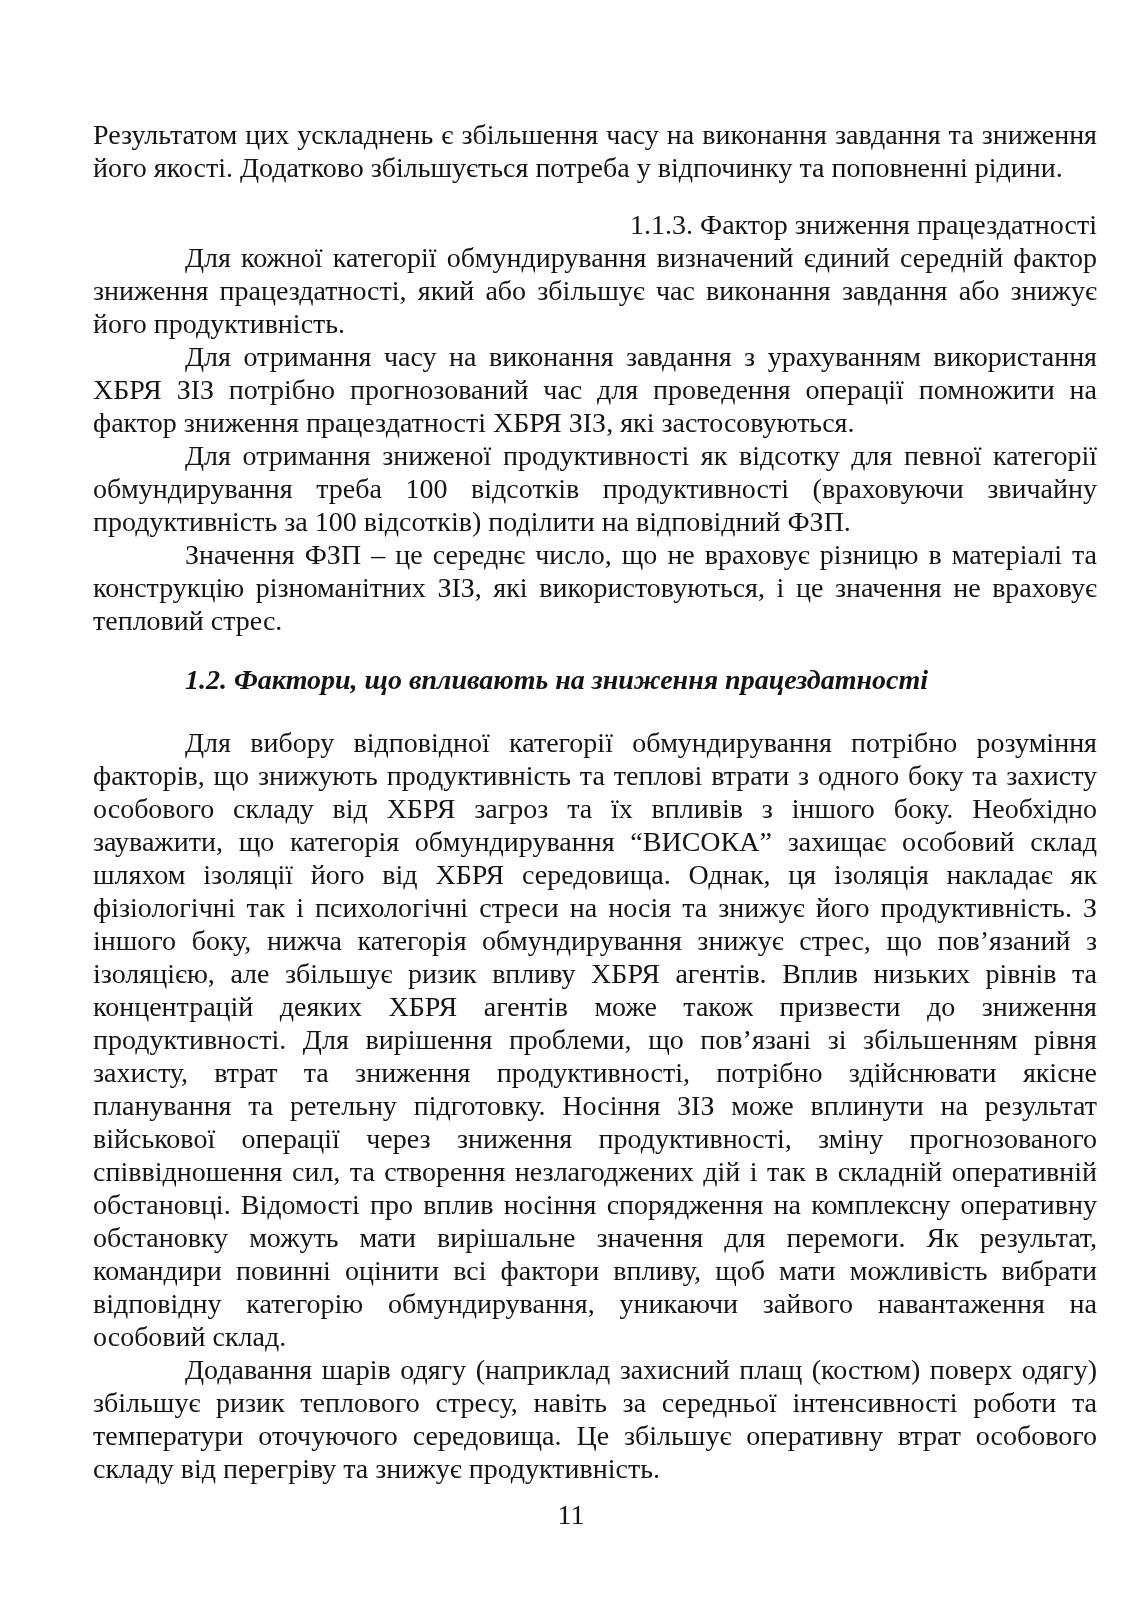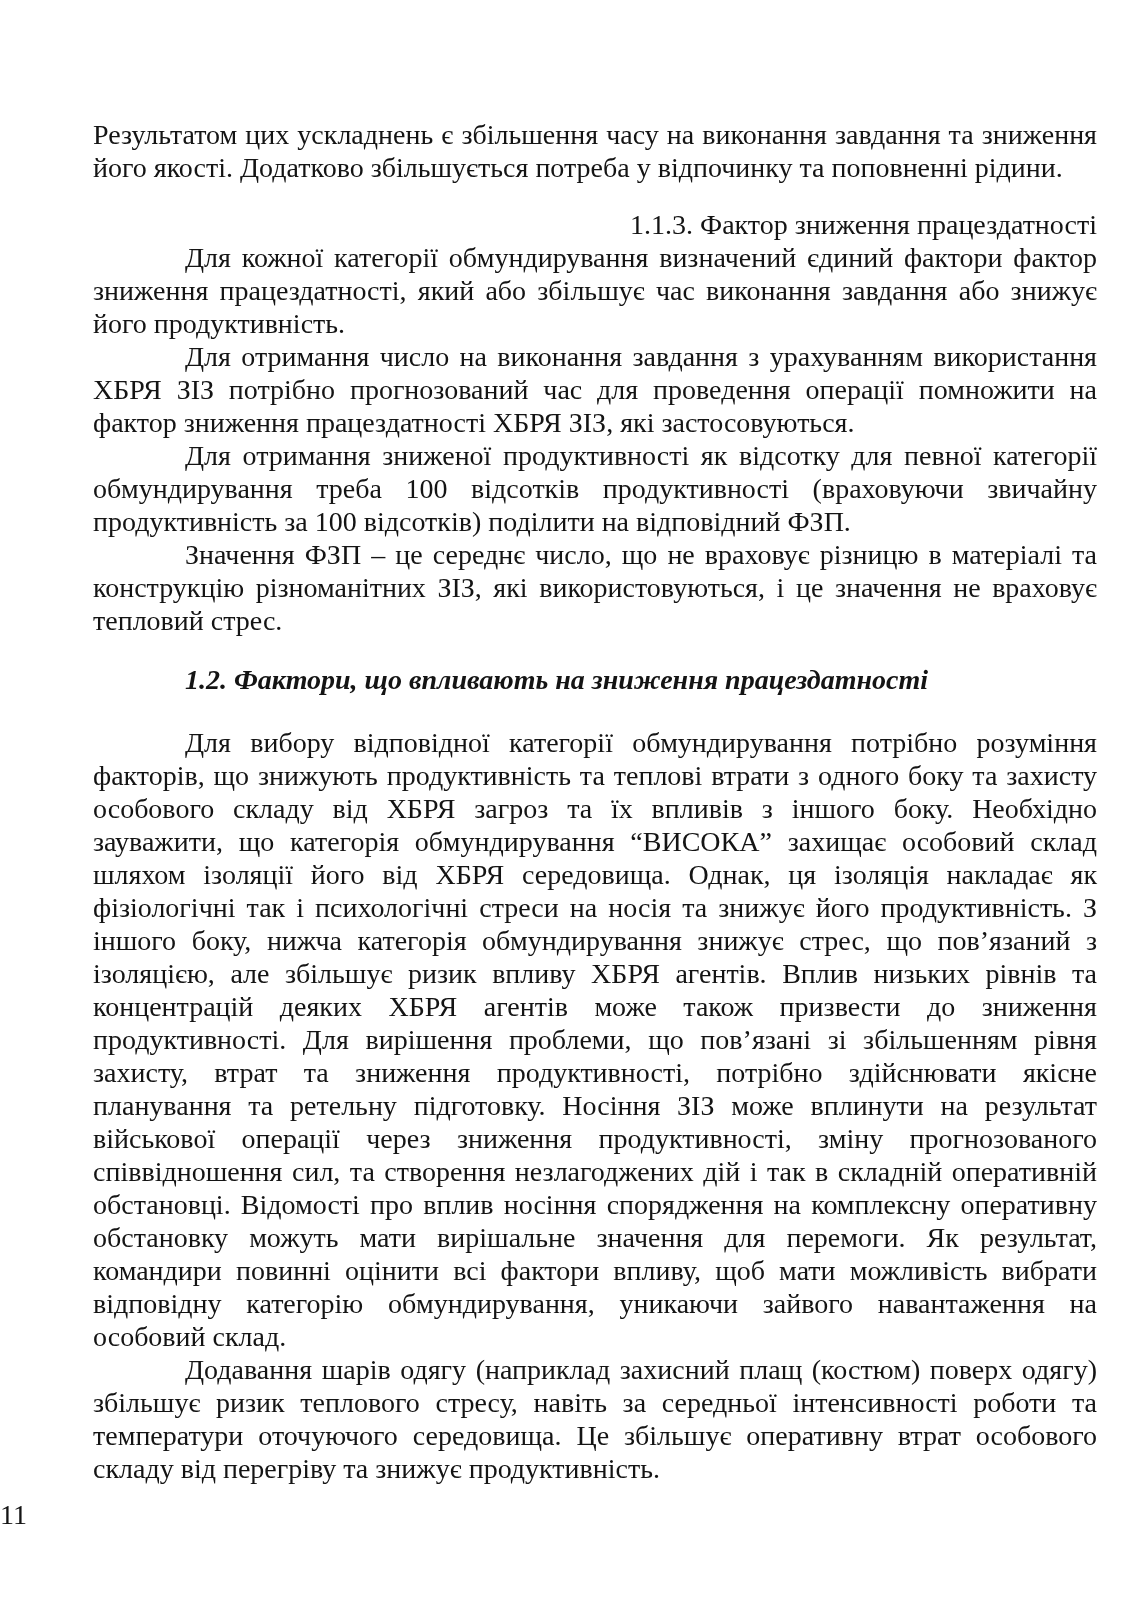--- a/index.html
+++ b/index.html
@@ -44,35 +44,35 @@
     margin-top: 26px;
     margin-bottom: 30px;
     text-align: left;
     font-style: italic;
   }
   .page-number {
     position: absolute;
     top: 1498px;
     left: 0;
     width: 100%;
-    text-align: left;
+    text-align: center;
     font-size: 28px;
     line-height: 33px;
     color: #141414;
   }
 </style>
 </head>
 <body>
 
 <div class="page">
   <main class="content" id="doc-content">
       <p class="continuation">Результатом цих ускладнень є збільшення часу на виконання завдання та зниження його якості. Додатково збільшується потреба у відпочинку та поповненні рідини.</p>
       <p class="subheading">1.1.3. Фактор зниження працездатності</p>
-      <p>Для кожної категорії обмундирування визначений єдиний фактори фактор зниження працездатності, який або збільшує час виконання завдання або знижує його продуктивність.</p>
-      <p>Для отримання число на виконання завдання з урахуванням використання ХБРЯ ЗІЗ потрібно прогнозований час для проведення операції помножити на фактор зниження працездатності ХБРЯ ЗІЗ, які застосовуються.</p>
+      <p>Для кожної категорії обмундирування визначений єдиний середній фактор зниження працездатності, який або збільшує час виконання завдання або знижує його продуктивність.</p>
+      <p>Для отримання часу на виконання завдання з урахуванням використання ХБРЯ ЗІЗ потрібно прогнозований час для проведення операції помножити на фактор зниження працездатності ХБРЯ ЗІЗ, які застосовуються.</p>
       <p>Для отримання зниженої продуктивності як відсотку для певної категорії обмундирування треба 100 відсотків продуктивності (враховуючи звичайну продуктивність за 100 відсотків) поділити на відповідний ФЗП.</p>
       <p>Значення ФЗП – це середнє число, що не враховує різницю в матеріалі та конструкцію різноманітних ЗІЗ, які використовуються, і це значення не враховує тепловий стрес.</p>
       <p class="section-heading">1.2. Фактори, що впливають на зниження працездатності</p>
       <p>Для вибору відповідної категорії обмундирування потрібно розуміння факторів, що знижують продуктивність та теплові втрати з одного боку та захисту особового складу від ХБРЯ загроз та їх впливів з іншого боку. Необхідно зауважити, що категорія обмундирування “ВИСОКА” захищає особовий склад шляхом ізоляції його від ХБРЯ середовища. Однак, ця ізоляція накладає як фізіологічні так і психологічні стреси на носія та знижує його продуктивність. З іншого боку, нижча категорія обмундирування знижує стрес, що пов’язаний з ізоляцією, але збільшує ризик впливу ХБРЯ агентів. Вплив низьких рівнів та концентрацій деяких ХБРЯ агентів може також призвести до зниження продуктивності. Для вирішення проблеми, що пов’язані зі збільшенням рівня захисту, втрат та зниження продуктивності, потрібно здійснювати якісне планування та ретельну підготовку. Носіння ЗІЗ може вплинути на результат військової операції через зниження продуктивності, зміну прогнозованого співвідношення сил, та створення незлагоджених дій і так в складній оперативній обстановці. Відомості про вплив носіння спорядження на комплексну оперативну обстановку можуть мати вирішальне значення для перемоги. Як результат, командири повинні оцінити всі фактори впливу, щоб мати можливість вибрати відповідну категорію обмундирування, уникаючи зайвого навантаження на особовий склад.</p>
       <p>Додавання шарів одягу (наприклад захисний плащ (костюм) поверх одягу) збільшує ризик теплового стресу, навіть за середньої інтенсивності роботи та температури оточуючого середовища. Це збільшує оперативну втрат особового складу від перегріву та знижує продуктивність.</p>
     </main>
   <div class="page-number">11</div>
 </div>
 
 </body></html>

